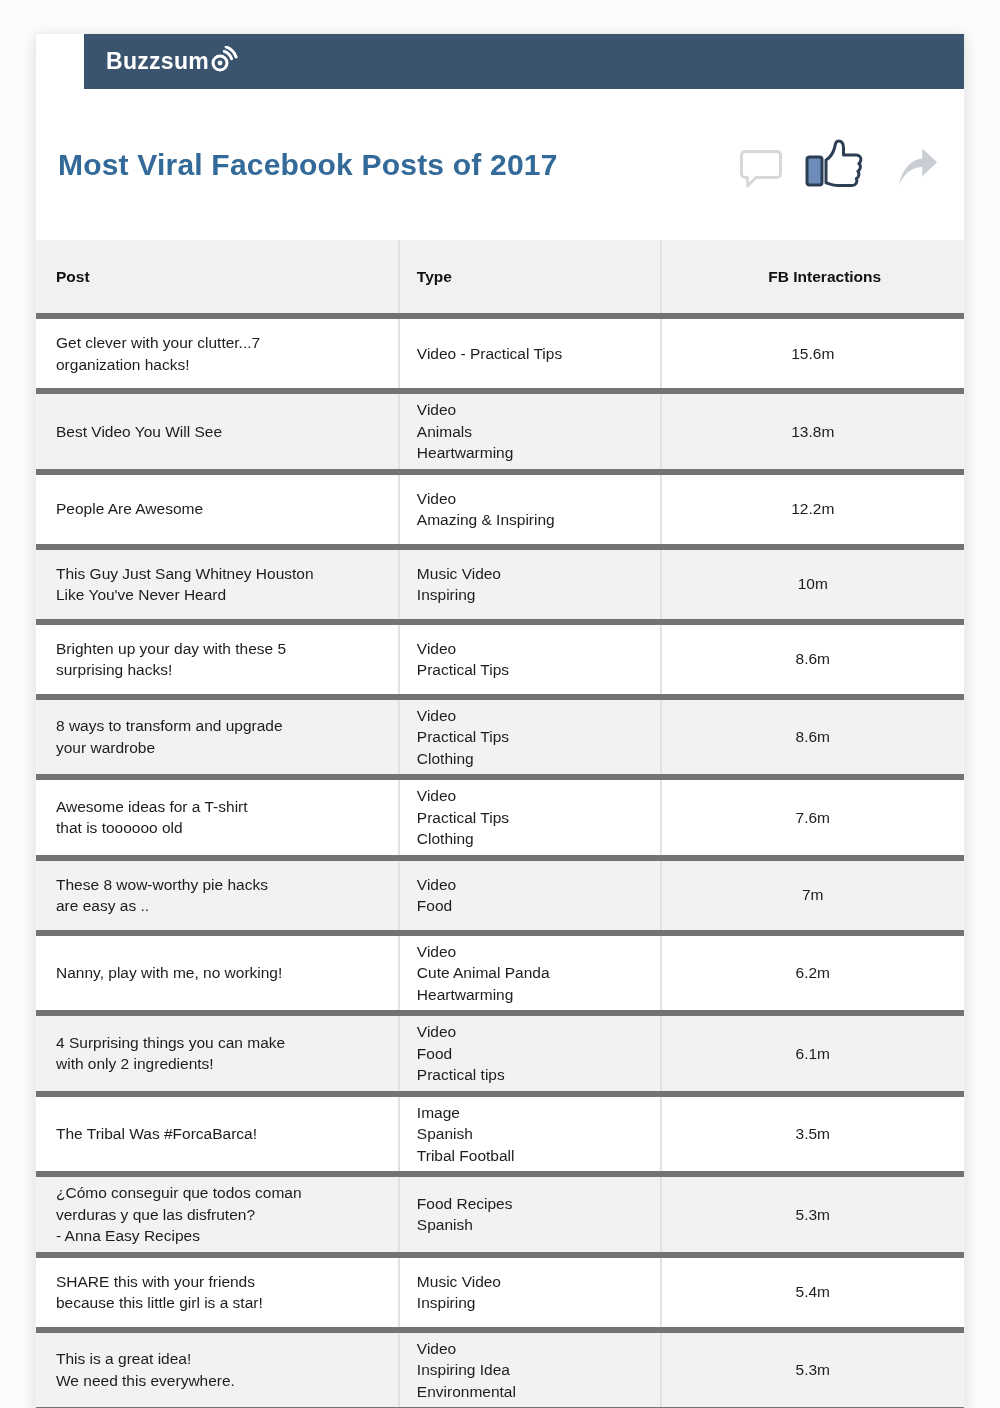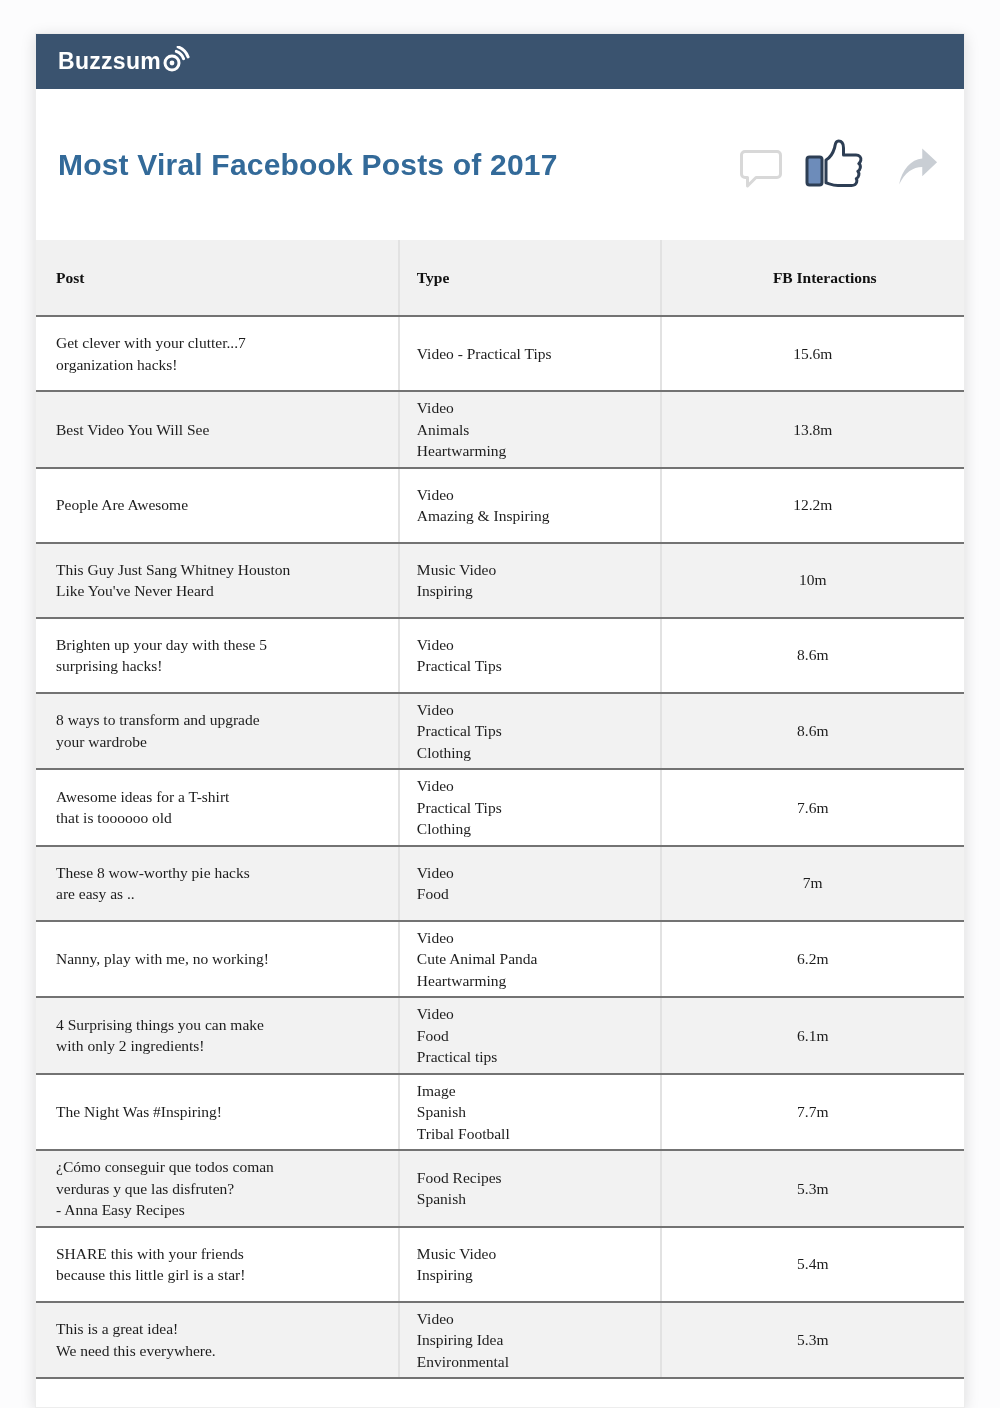--- a/index.html
+++ b/index.html
@@ -28,20 +28,21 @@
     border:1px solid #ededed;
     box-shadow:0 3px 14px rgba(0,0,0,0.13);
     padding-bottom:28px;
   }
   .top-bar{
     height:55px;
     background:var(--top-bar-bg);
     display:flex;
     align-items:center;
     padding-left:22px;
+    margin-left:48px;
   }
   .logo{
     color:#ffffff;
     font-size:23px;
     font-weight:bold;
     letter-spacing:0.3px;
     display:flex;
     align-items:center;
   }
   .logo-icon{margin-left:1px;margin-top:2px;}
@@ -84,22 +85,21 @@
     height:75px;
     font-size:15.5px;
     line-height:21.5px;
     color:var(--text-color);
     vertical-align:middle;
     white-space:pre-line;
     padding-top:5px;
     padding-bottom:5px;
   }
   th,td{
-    border-bottom:2px solid #737373;
-    font-family:Liberation Serif, serif;
+    border-bottom:6px solid #737373;
   }
   th:not(:last-child),td:not(:last-child){
     border-right:2px solid var(--cell-border);
   }
   .col-post{width:39.1%;padding-left:20px;padding-right:18px;}
   .col-type{width:28.2%;padding-left:17px;padding-right:10px;}
   .col-fb{width:32.7%;text-align:center;}
   tbody tr:nth-child(even){background:var(--row-alt-bg);}
 </style>
 </head>
@@ -227,25 +227,25 @@
   <tr>
     <td class="col-post">4 Surprising things you can make
 with only 2 ingredients!</td>
     <td class="col-type">Video
 Food
 Practical tips</td>
     <td class="col-fb">6.1m</td>
   </tr>
 
   <tr>
-    <td class="col-post">The Night Was #Inspiring!</td>
+    <td class="col-post">The Tribal Was #ForcaBarca!</td>
     <td class="col-type">Image
 Spanish
 Tribal Football</td>
-    <td class="col-fb">7.7m</td>
+    <td class="col-fb">3.5m</td>
   </tr>
 
   <tr>
     <td class="col-post">¿Cómo conseguir que todos coman
 verduras y que las disfruten?
 - Anna Easy Recipes</td>
     <td class="col-type">Food Recipes
 Spanish</td>
     <td class="col-fb">5.3m</td>
   </tr>

